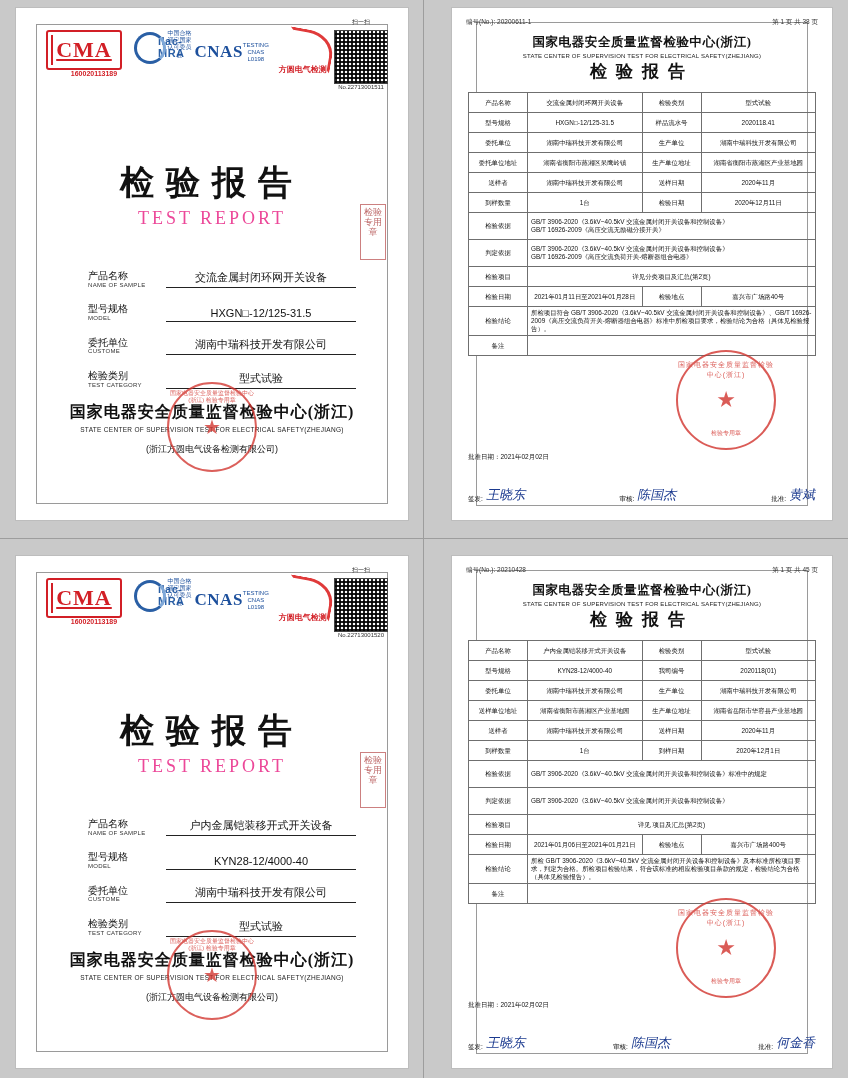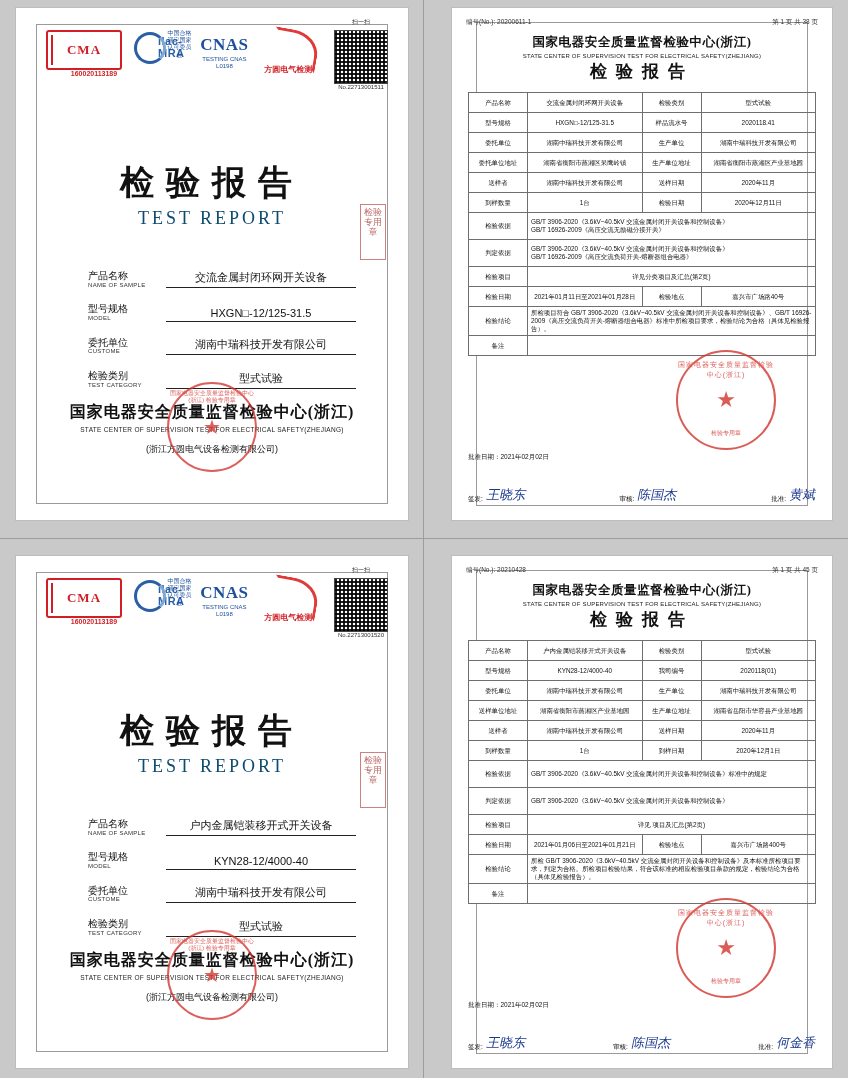--- a/index.html
+++ b/index.html
@@ -20,44 +20,45 @@
     position:absolute;left:20px;top:16px;right:20px;bottom:16px;
     border:1px solid #9a9a9a;
   }
   .logos{
     position:absolute;left:30px;top:22px;right:20px;height:66px;
     display:flex;align-items:flex-start;gap:10px;
   }
   .cma{
     width:72px;height:36px;border:2px solid #d21f26;border-radius:3px;
     display:flex;align-items:center;justify-content:center;
-    color:#d21f26;font-weight:bold;font-size:13px;letter-spacing:1px;
+    color:#d21f26;font-weight:bold;font-size:22px;letter-spacing:1px;
     font-family:"Liberation Serif", serif;
     position:relative;
+    text-decoration:underline;
   }
   .cma::after{
     content:"";position:absolute;left:3px;top:3px;width:10px;height:30px;
     border-left:2px solid #d21f26;
   }
   .cma-num{
     position:absolute;left:0;top:40px;width:96px;text-align:center;
     color:#d21f26;font-size:7px;font-weight:bold;
   }
   .ilac{
     width:70px;height:34px;display:flex;align-items:center;justify-content:center;
     color:#2a5fa5;font-size:11px;font-weight:bold;letter-spacing:.5px;
     position:relative;
   }
   .ilac::before{
     content:"";position:absolute;left:2px;top:2px;width:26px;height:26px;
     border-radius:50%;border:3px solid #2a5fa5;border-right-color:#7fa8d8;
   }
   .ilac span{padding-left:26px;}
   .cnas{
-    width:86px;height:44px;display:flex;flex-direction:column;align-items:center;justify-content:center;
+    width:86px;height:44px;display:flex;align-items:center;justify-content:center;
     position:relative;
   }
   .cnas .word{color:#1c4f9c;font-size:17px;font-weight:bold;letter-spacing:.5px;font-family:"Liberation Serif", serif;}
   .cnas .sub{color:#1c4f9c;font-size:6px;text-align:center;line-height:1.15;margin-top:1px;}
   .cnas .cn{
     position:absolute;left:-28px;top:0;width:26px;color:#1c4f9c;font-size:6px;
     line-height:1.2;text-align:center;
   }
   .fy{
     width:86px;height:50px;position:relative;
@@ -80,21 +81,21 @@
   .qr-box{position:relative;width:54px;}
   .qr-head{position:absolute;left:0;top:-12px;width:54px;text-align:center;font-size:6px;color:#333;}
   .title-cn{
     position:absolute;left:0;right:0;top:152px;text-align:center;
     font-family:"Liberation Serif", serif;
     font-size:34px;font-weight:bold;letter-spacing:12px;color:#111;
   }
   .title-en{
     position:absolute;left:0;right:0;top:200px;text-align:center;
     font-family:"Liberation Serif", serif;
-    font-size:18px;letter-spacing:3px;color:#0c4a6e;
+    font-size:18px;letter-spacing:3px;color:#ec4899;
   }
   .stamp-vert{
     position:absolute;right:22px;top:196px;width:26px;height:56px;
     border:1px solid #c46a6a;color:#b04a4a;font-size:9px;line-height:1.1;
     text-align:center;padding-top:3px;box-sizing:border-box;opacity:.85;
   }
   .fields{
     position:absolute;left:72px;right:52px;top:262px;
   }
   .frow{display:flex;align-items:flex-end;margin-bottom:15px;}

